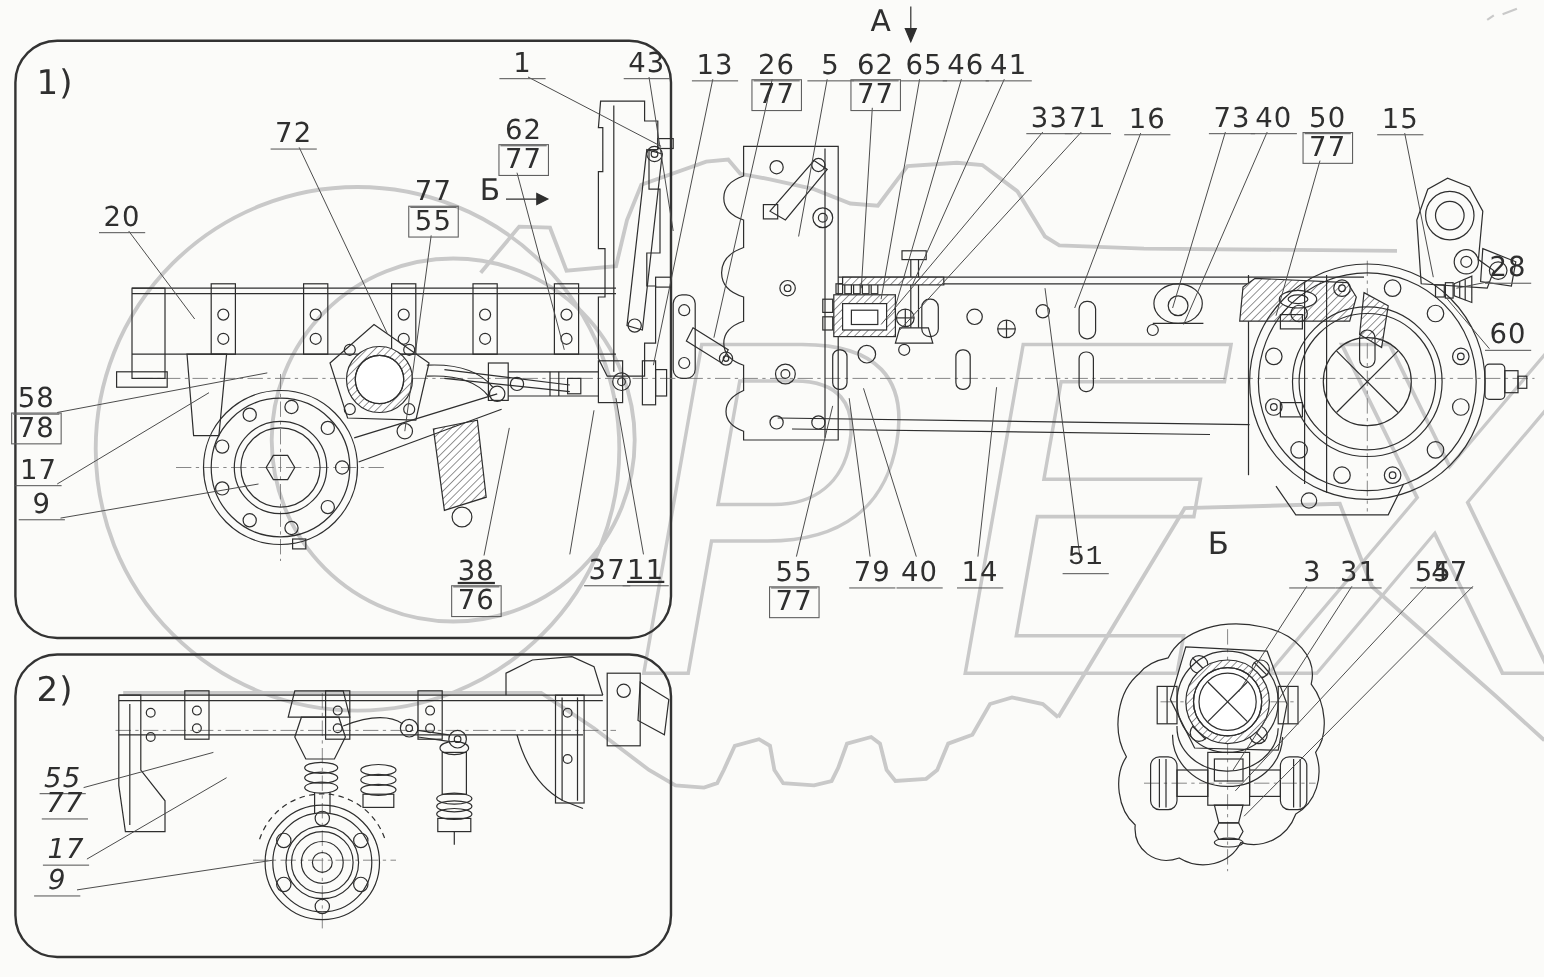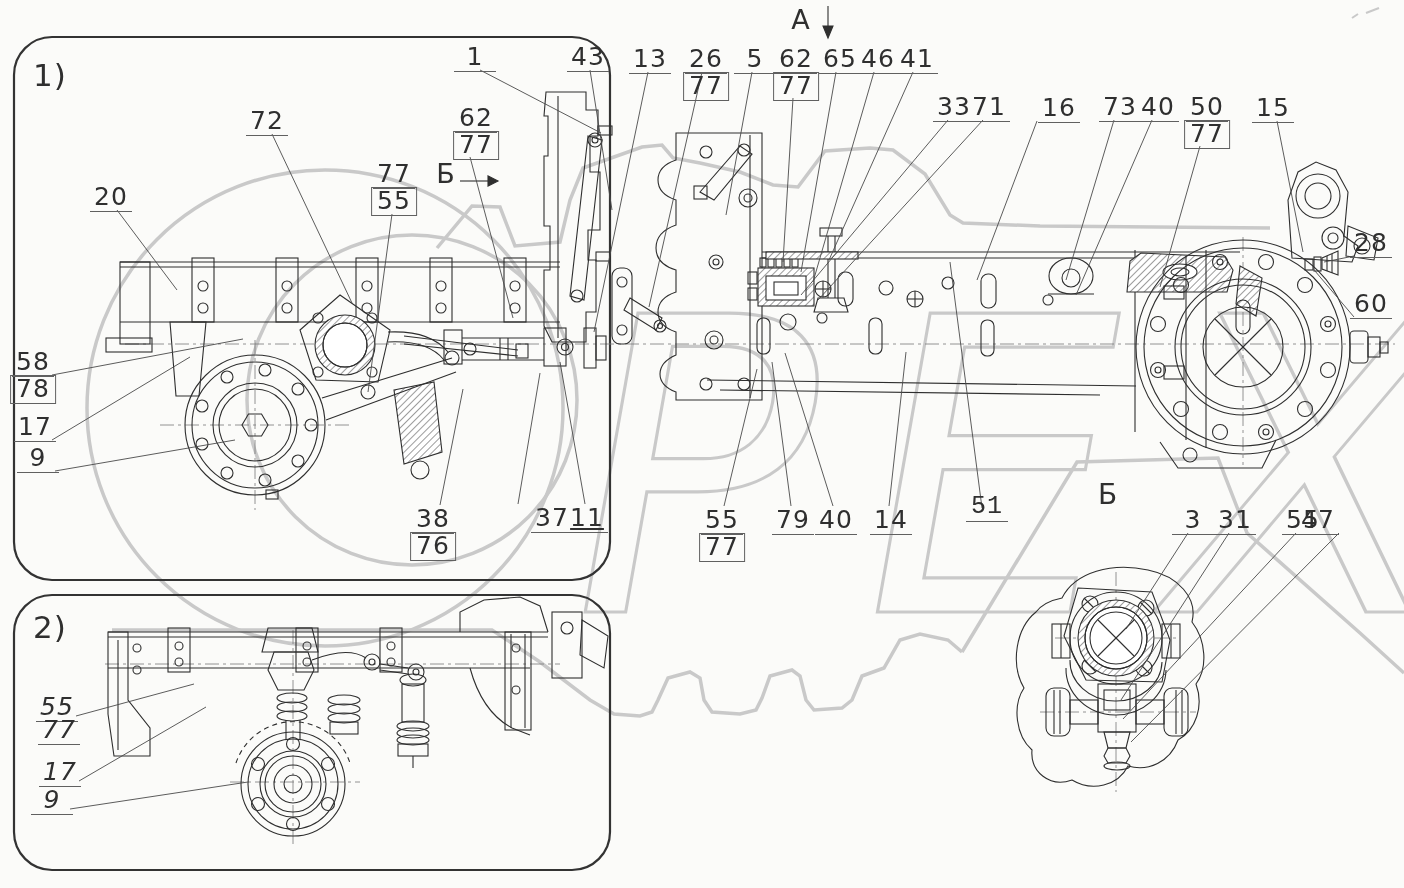--- a/index.html
+++ b/index.html
@@ -463,39 +463,39 @@
       <div class="co ul" style="left: 706px; top: 46px;">26</div>
       <div class="co boxed" style="left: 706px; top: 72px;">77</div>
       <div class="co ul" style="left: 755px; top: 46px;">5</div>
       <div class="co ul" style="left: 796px; top: 46px;">62</div>
       <div class="co boxed" style="left: 796px; top: 72px;">77</div>
       <div class="co ul" style="left: 840px; top: 46px;">65</div>
       <div class="co ul" style="left: 878px; top: 46px;">46</div>
       <div class="co ul" style="left: 917px; top: 46px;">41</div>
       <div class="co ul" style="left: 954px; top: 94px;">33</div>
       <div class="co ul" style="left: 989px; top: 94px;">71</div>
-      <div class="co ul" style="left: 1043px; top: 95px; margin-left: 16px;">16</div>
+      <div class="co ul" style="left: 1043px; top: 95px;">16</div>
       <div class="co ul" style="left: 1120px; top: 94px;">73</div>
       <div class="co ul" style="left: 1158px; top: 94px;">40</div>
       <div class="co ul" style="left: 1207px; top: 94px;">50</div>
       <div class="co boxed" style="left: 1207px; top: 120px;">77</div>
       <div class="co ul" style="left: 1273px; top: 95px;">15</div>
       <div class="co ul" style="left: 1371px; top: 230px;">28</div>
       <div class="co ul" style="left: 1371px; top: 291px;">60</div>
       <div class="co ul" style="left: 267px; top: 108px;">72</div>
       <div class="co ul" style="left: 476px; top: 105px;">62</div>
       <div class="co boxed" style="left: 476px; top: 131px;">77</div>
       <div class="co ul" style="left: 394px; top: 161px;">77</div>
       <div class="co boxed" style="left: 394px; top: 187px;">55</div>
       <div class="co ul" style="left: 111px; top: 184px;">20</div>
       <div class="co ul" style="left: 33px; top: 349px;">58</div>
       <div class="co boxed" style="left: 33px; top: 375px;">78</div>
       <div class="co ul" style="left: 35px; top: 414px;">17</div>
       <div class="co ul" style="left: 38px; top: 445px;">9</div>
-      <div class="co ul" style="left: 433px; top: 506px;">38</div>
+      <div class="co ul" style="left: 433px; top: 506px; text-decoration: underline;">38</div>
       <div class="co boxed" style="left: 433px; top: 532px;">76</div>
       <div class="co ul" style="left: 518px; top: 505px; margin-left: 34px;">37</div>
       <div class="co ul" style="left: 587px; top: 505px; text-decoration: underline;">11</div>
       <div class="co ul" style="left: 722px; top: 507px;">55</div>
       <div class="co boxed" style="left: 722px; top: 533px;">77</div>
       <div class="co ul" style="left: 793px; top: 507px;">79</div>
       <div class="co ul" style="left: 836px; top: 507px;">40</div>
       <div class="co ul" style="left: 891px; top: 507px;">14</div>
       <div class="co ul" style="left: 987px; top: 494px; font-family: Liberation Mono, monospace;">51</div>
       <div class="co ul" style="left: 1193px; top: 507px;">3</div>

